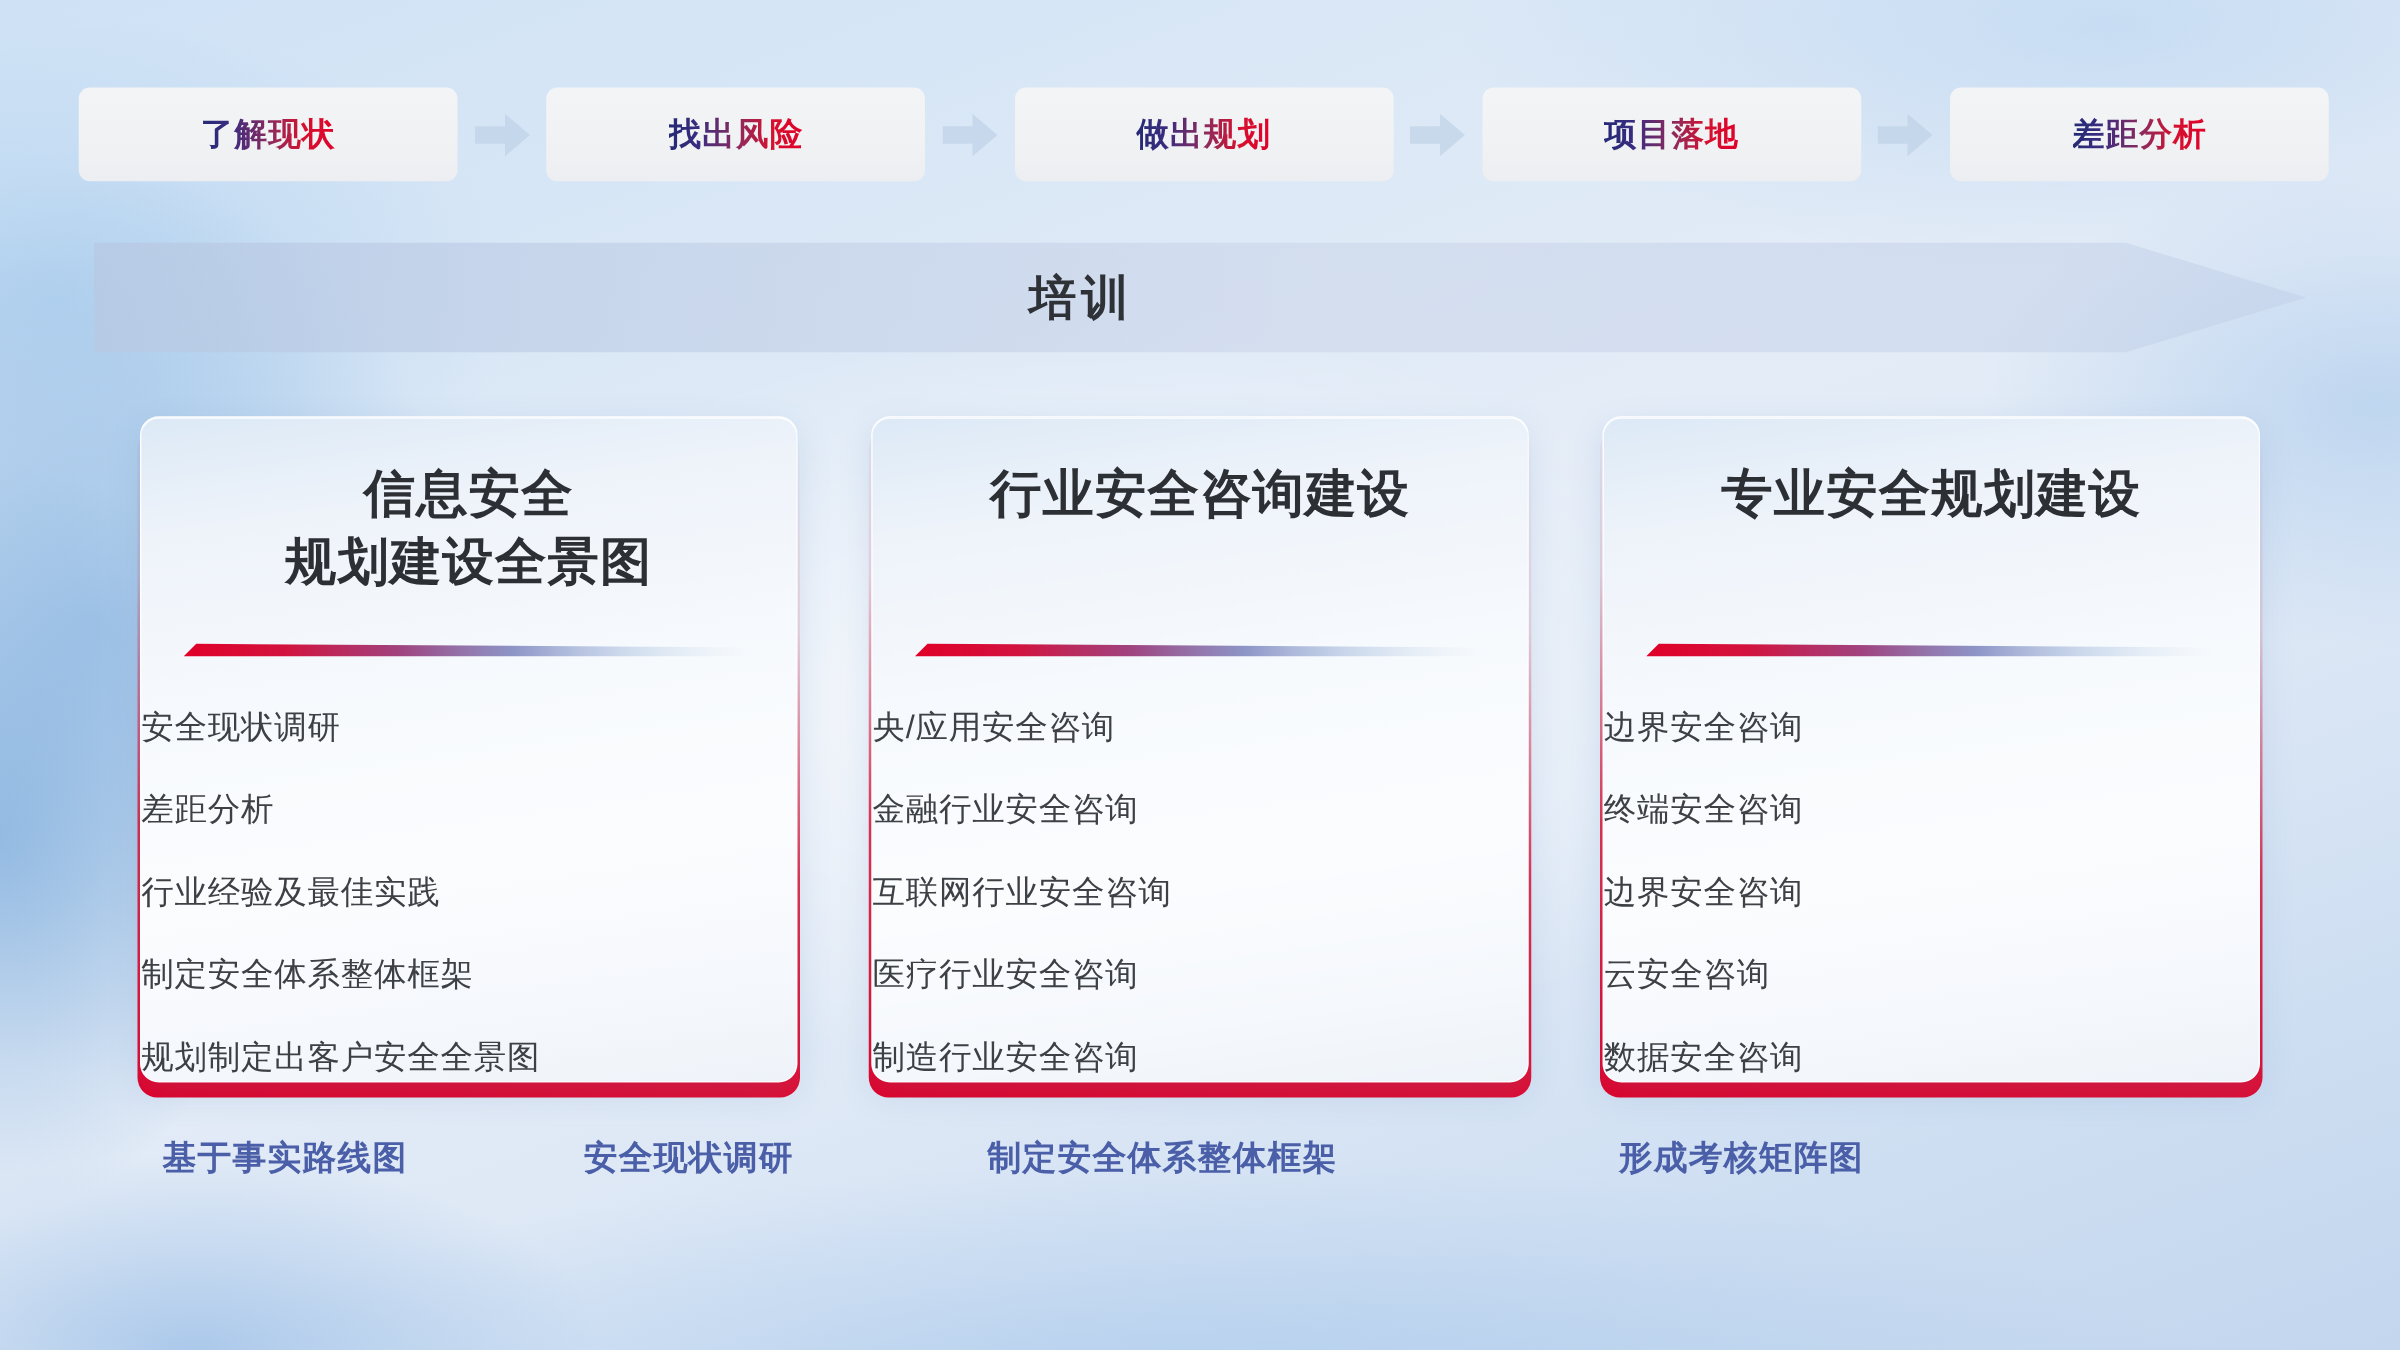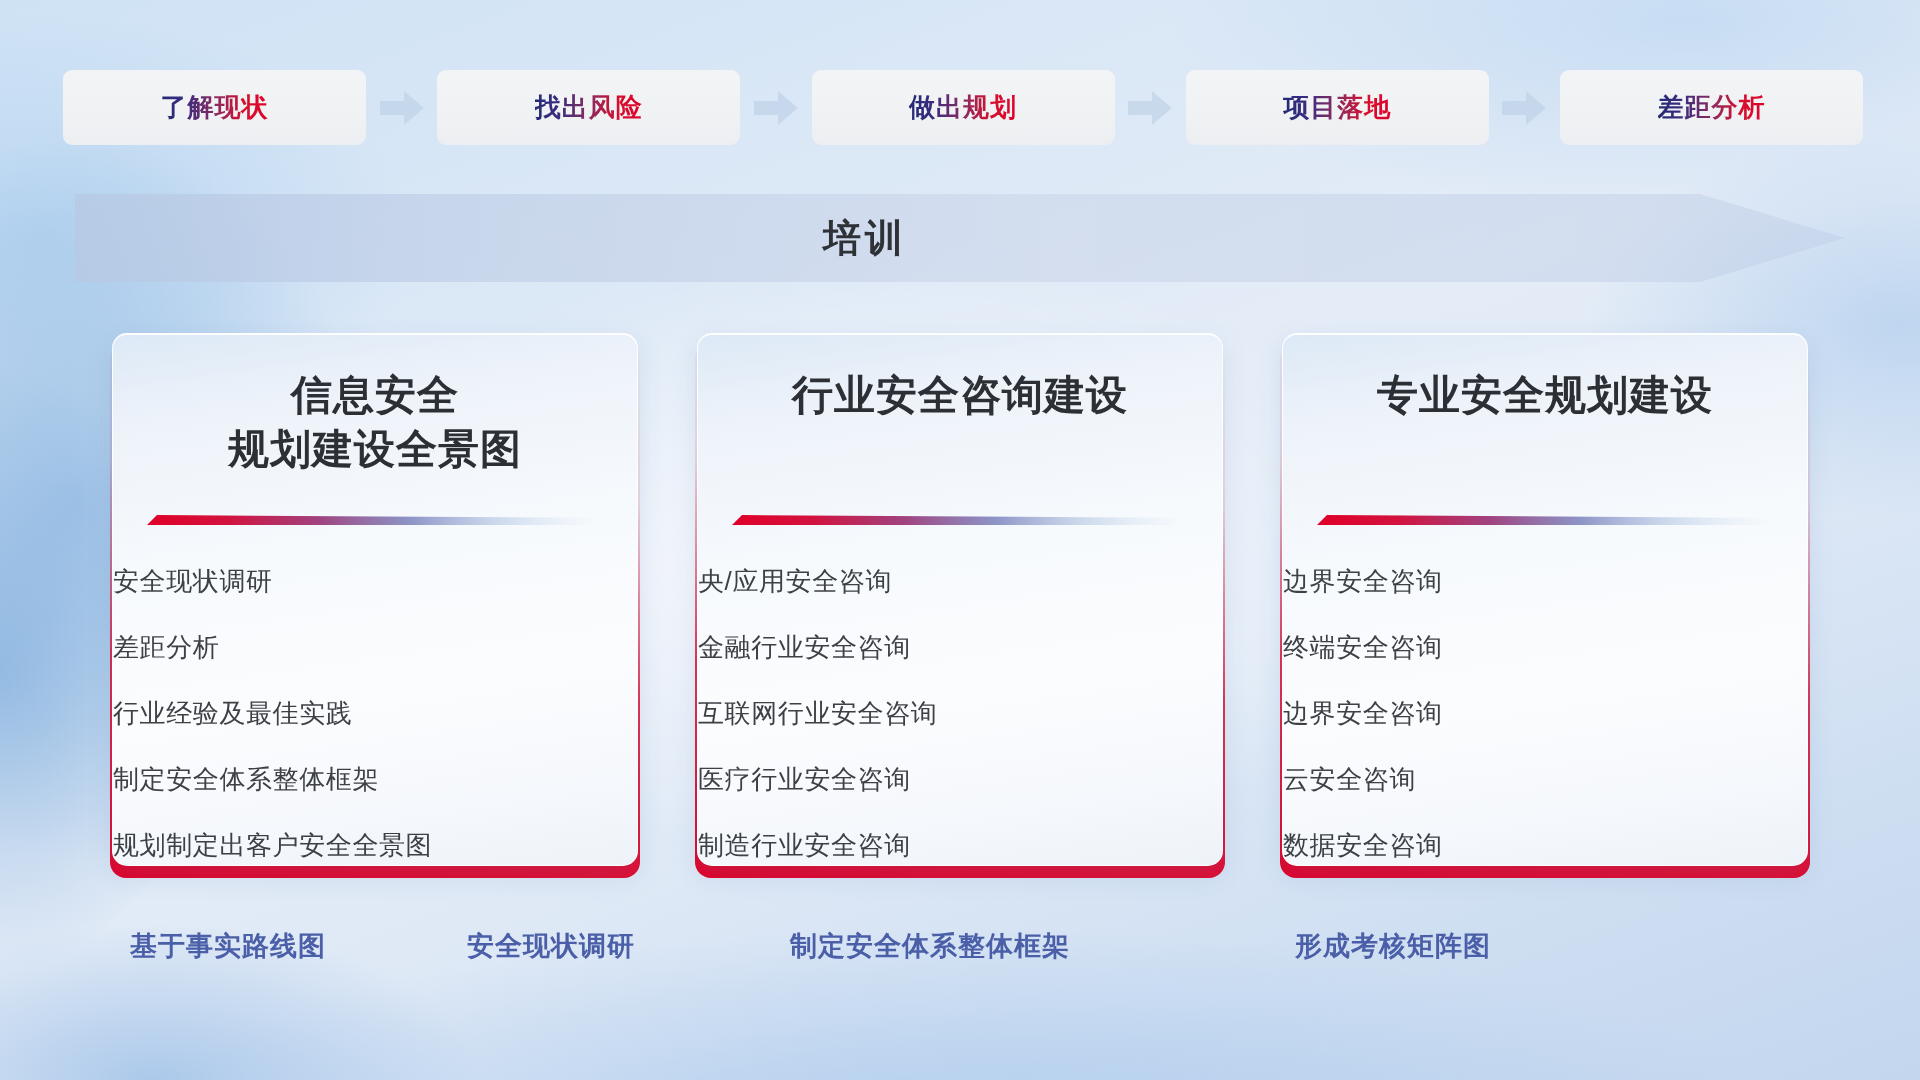--- a/index.html
+++ b/index.html
@@ -118,21 +118,21 @@
   }
   .card-list li { list-style:none; font-size:26px; color:#3d4045; letter-spacing:.6px; line-height:1.5; }
   .card-spacer { flex:1 1 auto; }
 
   
   .card-top { height:180px; display:flex; align-items:flex-start; justify-content:center; width:100%; }
   .card-mid { width:100%; display:flex; justify-content:flex-start; padding-left:34px; }
 
   
   #footer {
-    position:absolute; left:0; top:928px; width:1532px; height:48px;
+    position:absolute; left:0; top:908px; width:1532px; height:48px;
   }
   .foot-label {
     position:absolute; top:0;
     font-size:27px; font-weight:700; letter-spacing:1px;
     color:#4a5fa8; white-space:nowrap;
   }
 </style>
 </head>
 <body>
 

